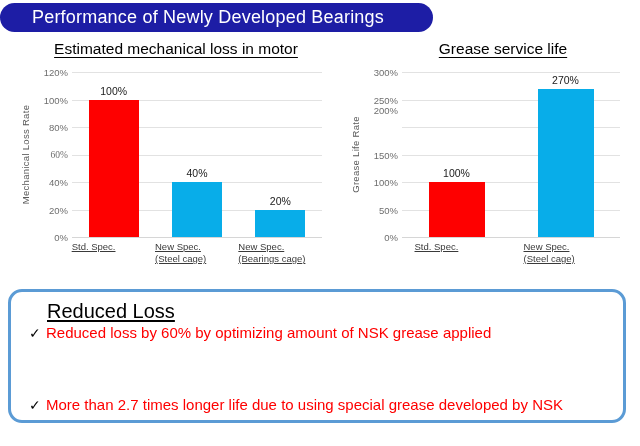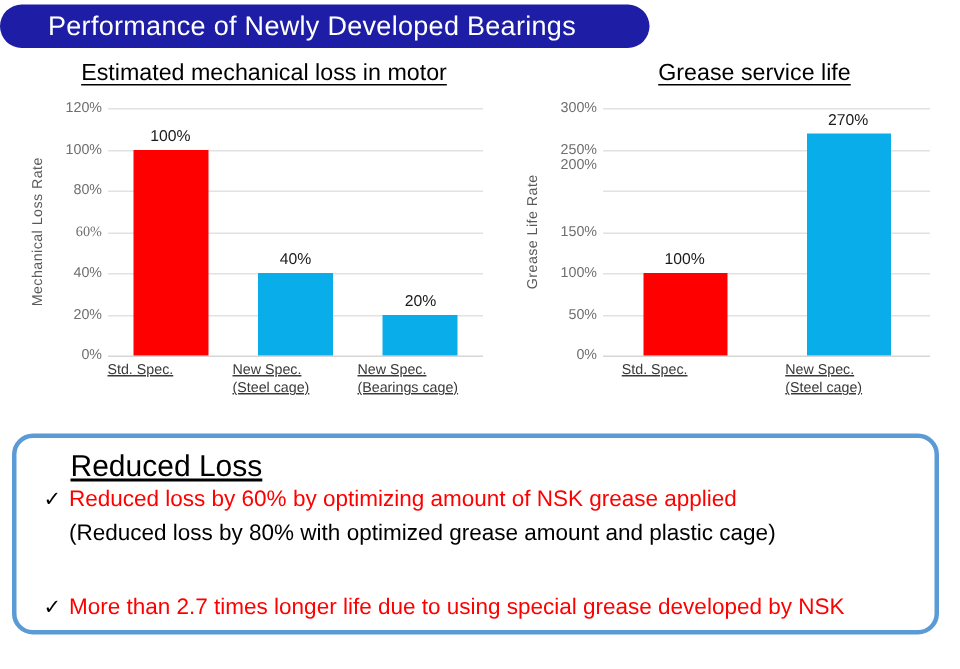--- a/index.html
+++ b/index.html
@@ -258,24 +258,20 @@
 
 <div id="callout-box">
 
   <div class="callout-heading" id="callout-heading-1">Reduced Loss</div>
 
   <div class="callout-line" id="callout-line-1">
     <span class="check-mark">✓</span>
     <span class="txt-red">Reduced loss by 60% by optimizing amount of NSK grease applied</span>
   </div>
 
-  <div class="callout-line" id="callout-line-2">
-    <span class="indent-pad"></span>
-    <span class="txt-black">(Reduced loss by 80% with optimized grease amount and plastic cage)</span>
-  </div>
 
 
   <div class="callout-line" id="callout-line-3">
     <span class="check-mark">✓</span>
     <span class="txt-red">More than 2.7 times longer life due to using special grease developed by NSK</span>
   </div>
 
 </div>
 
 </body></html>

